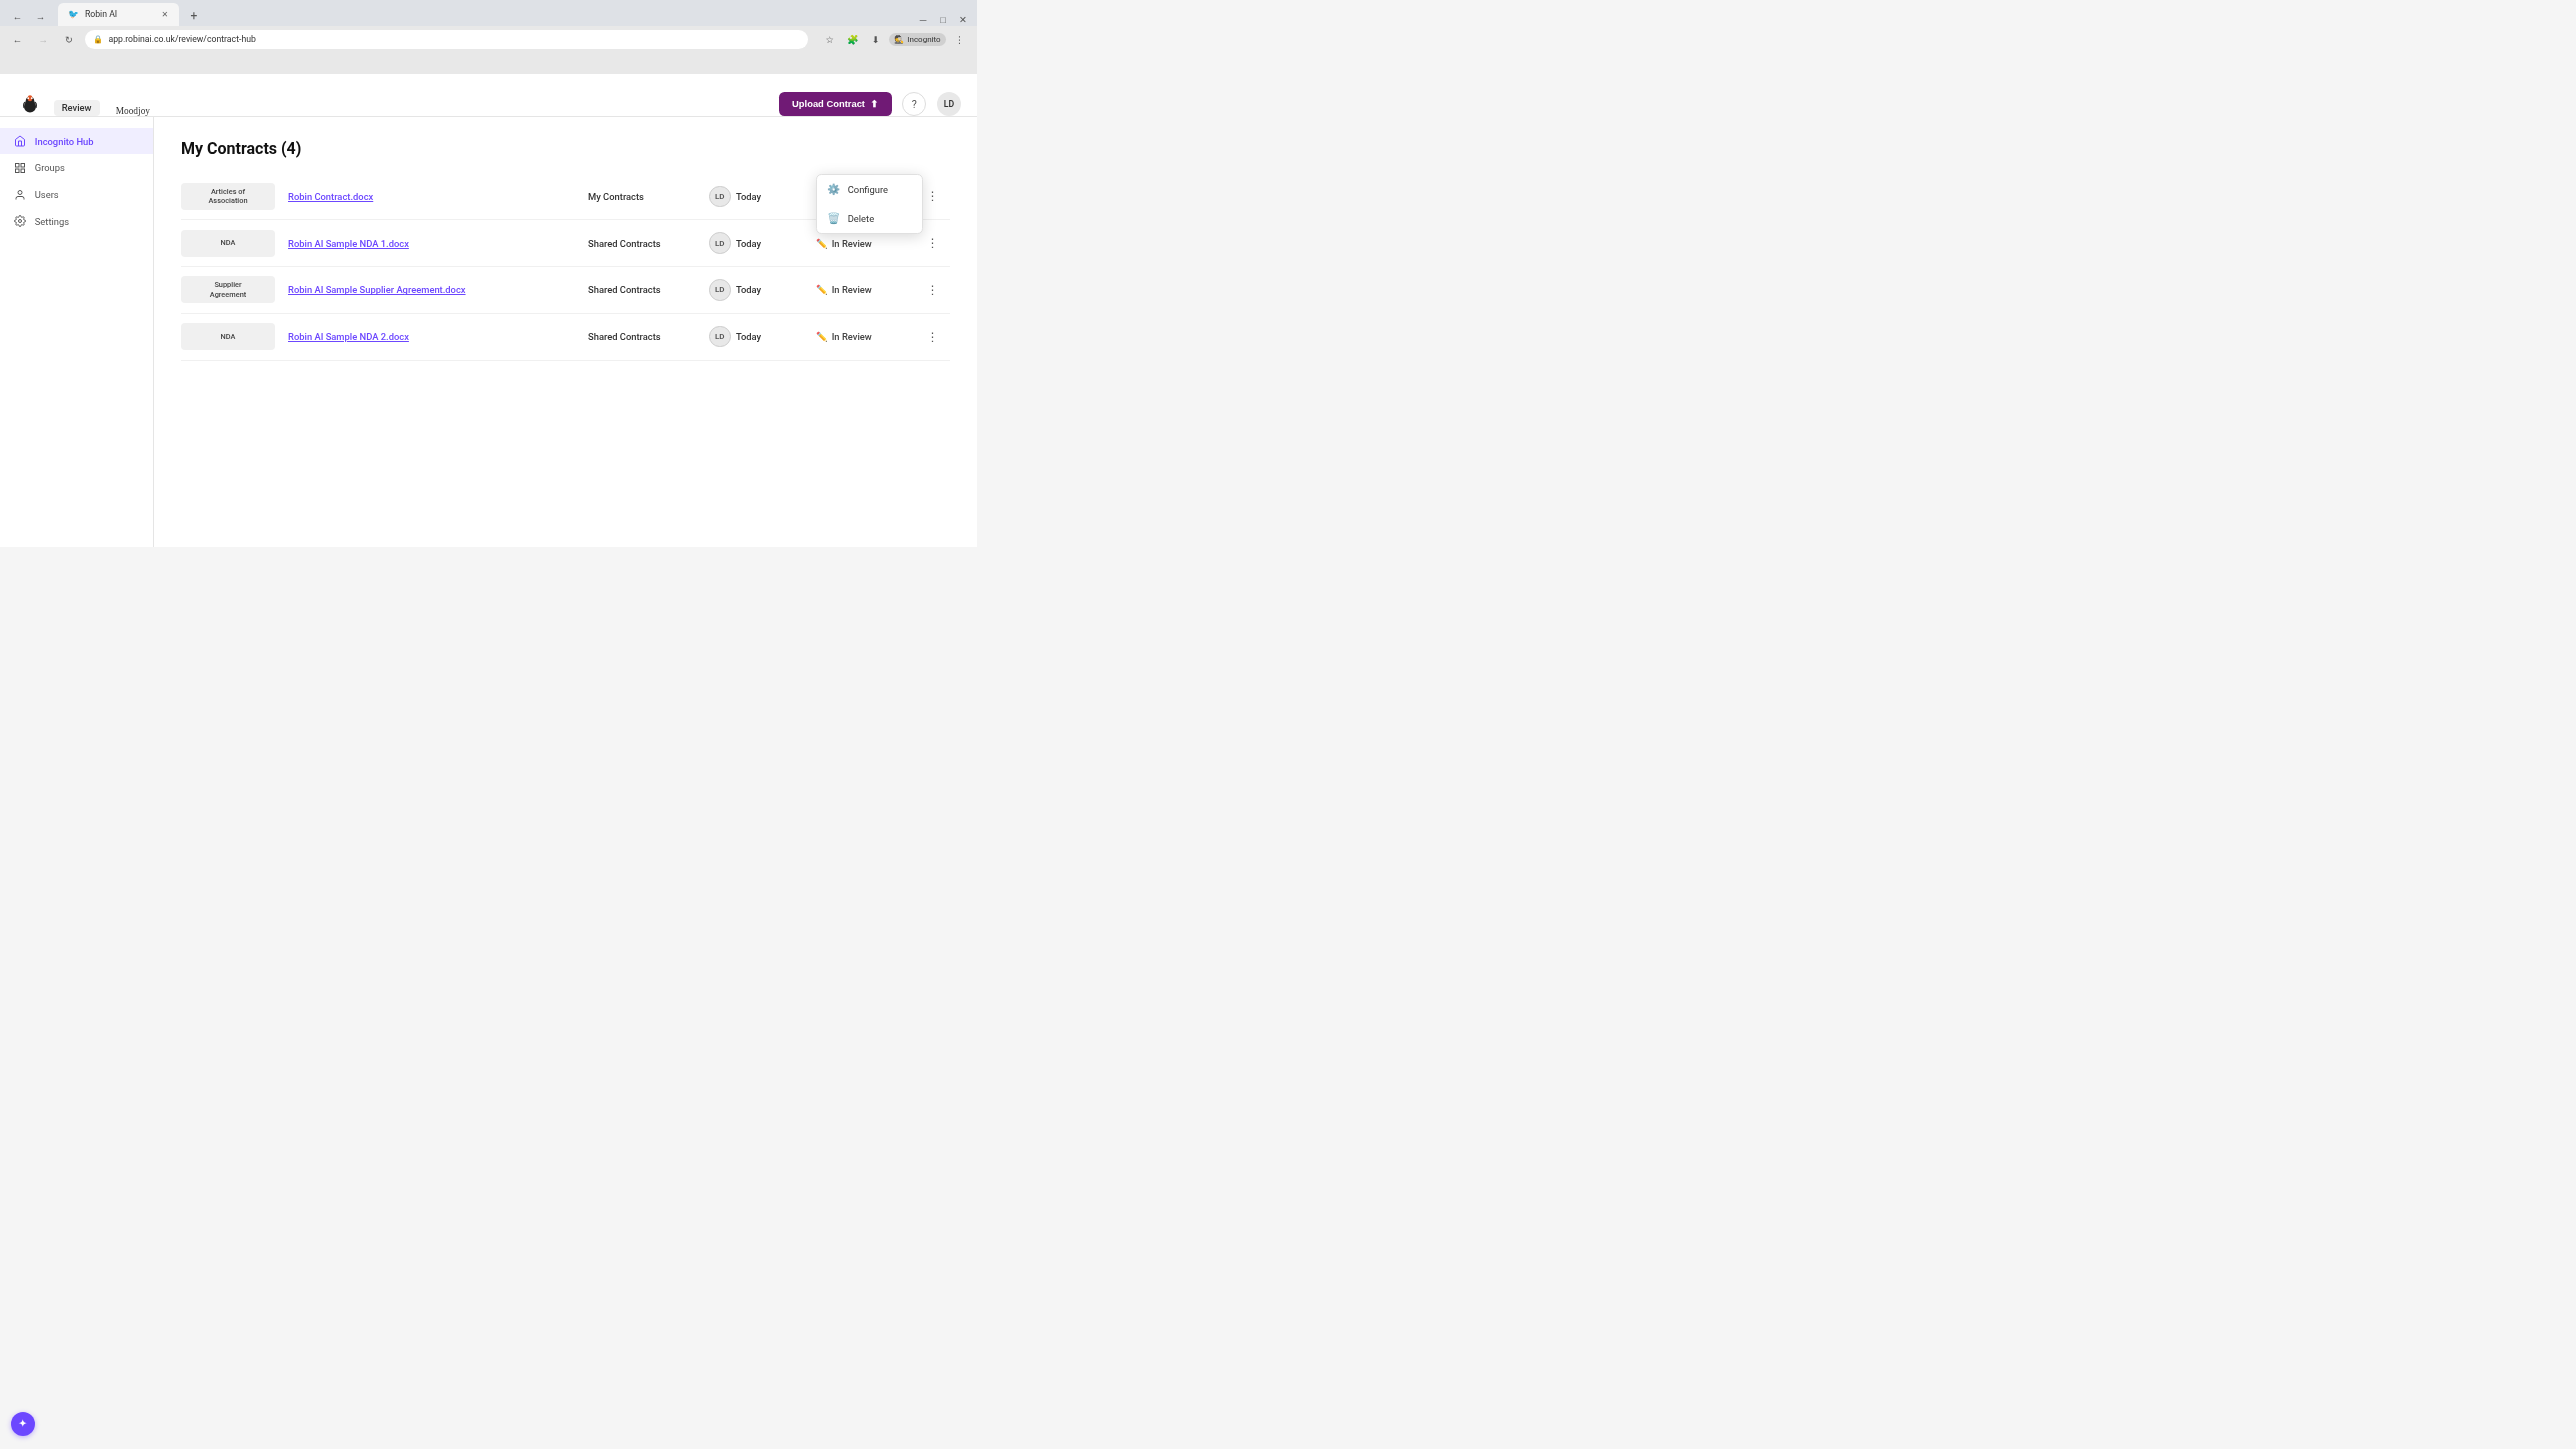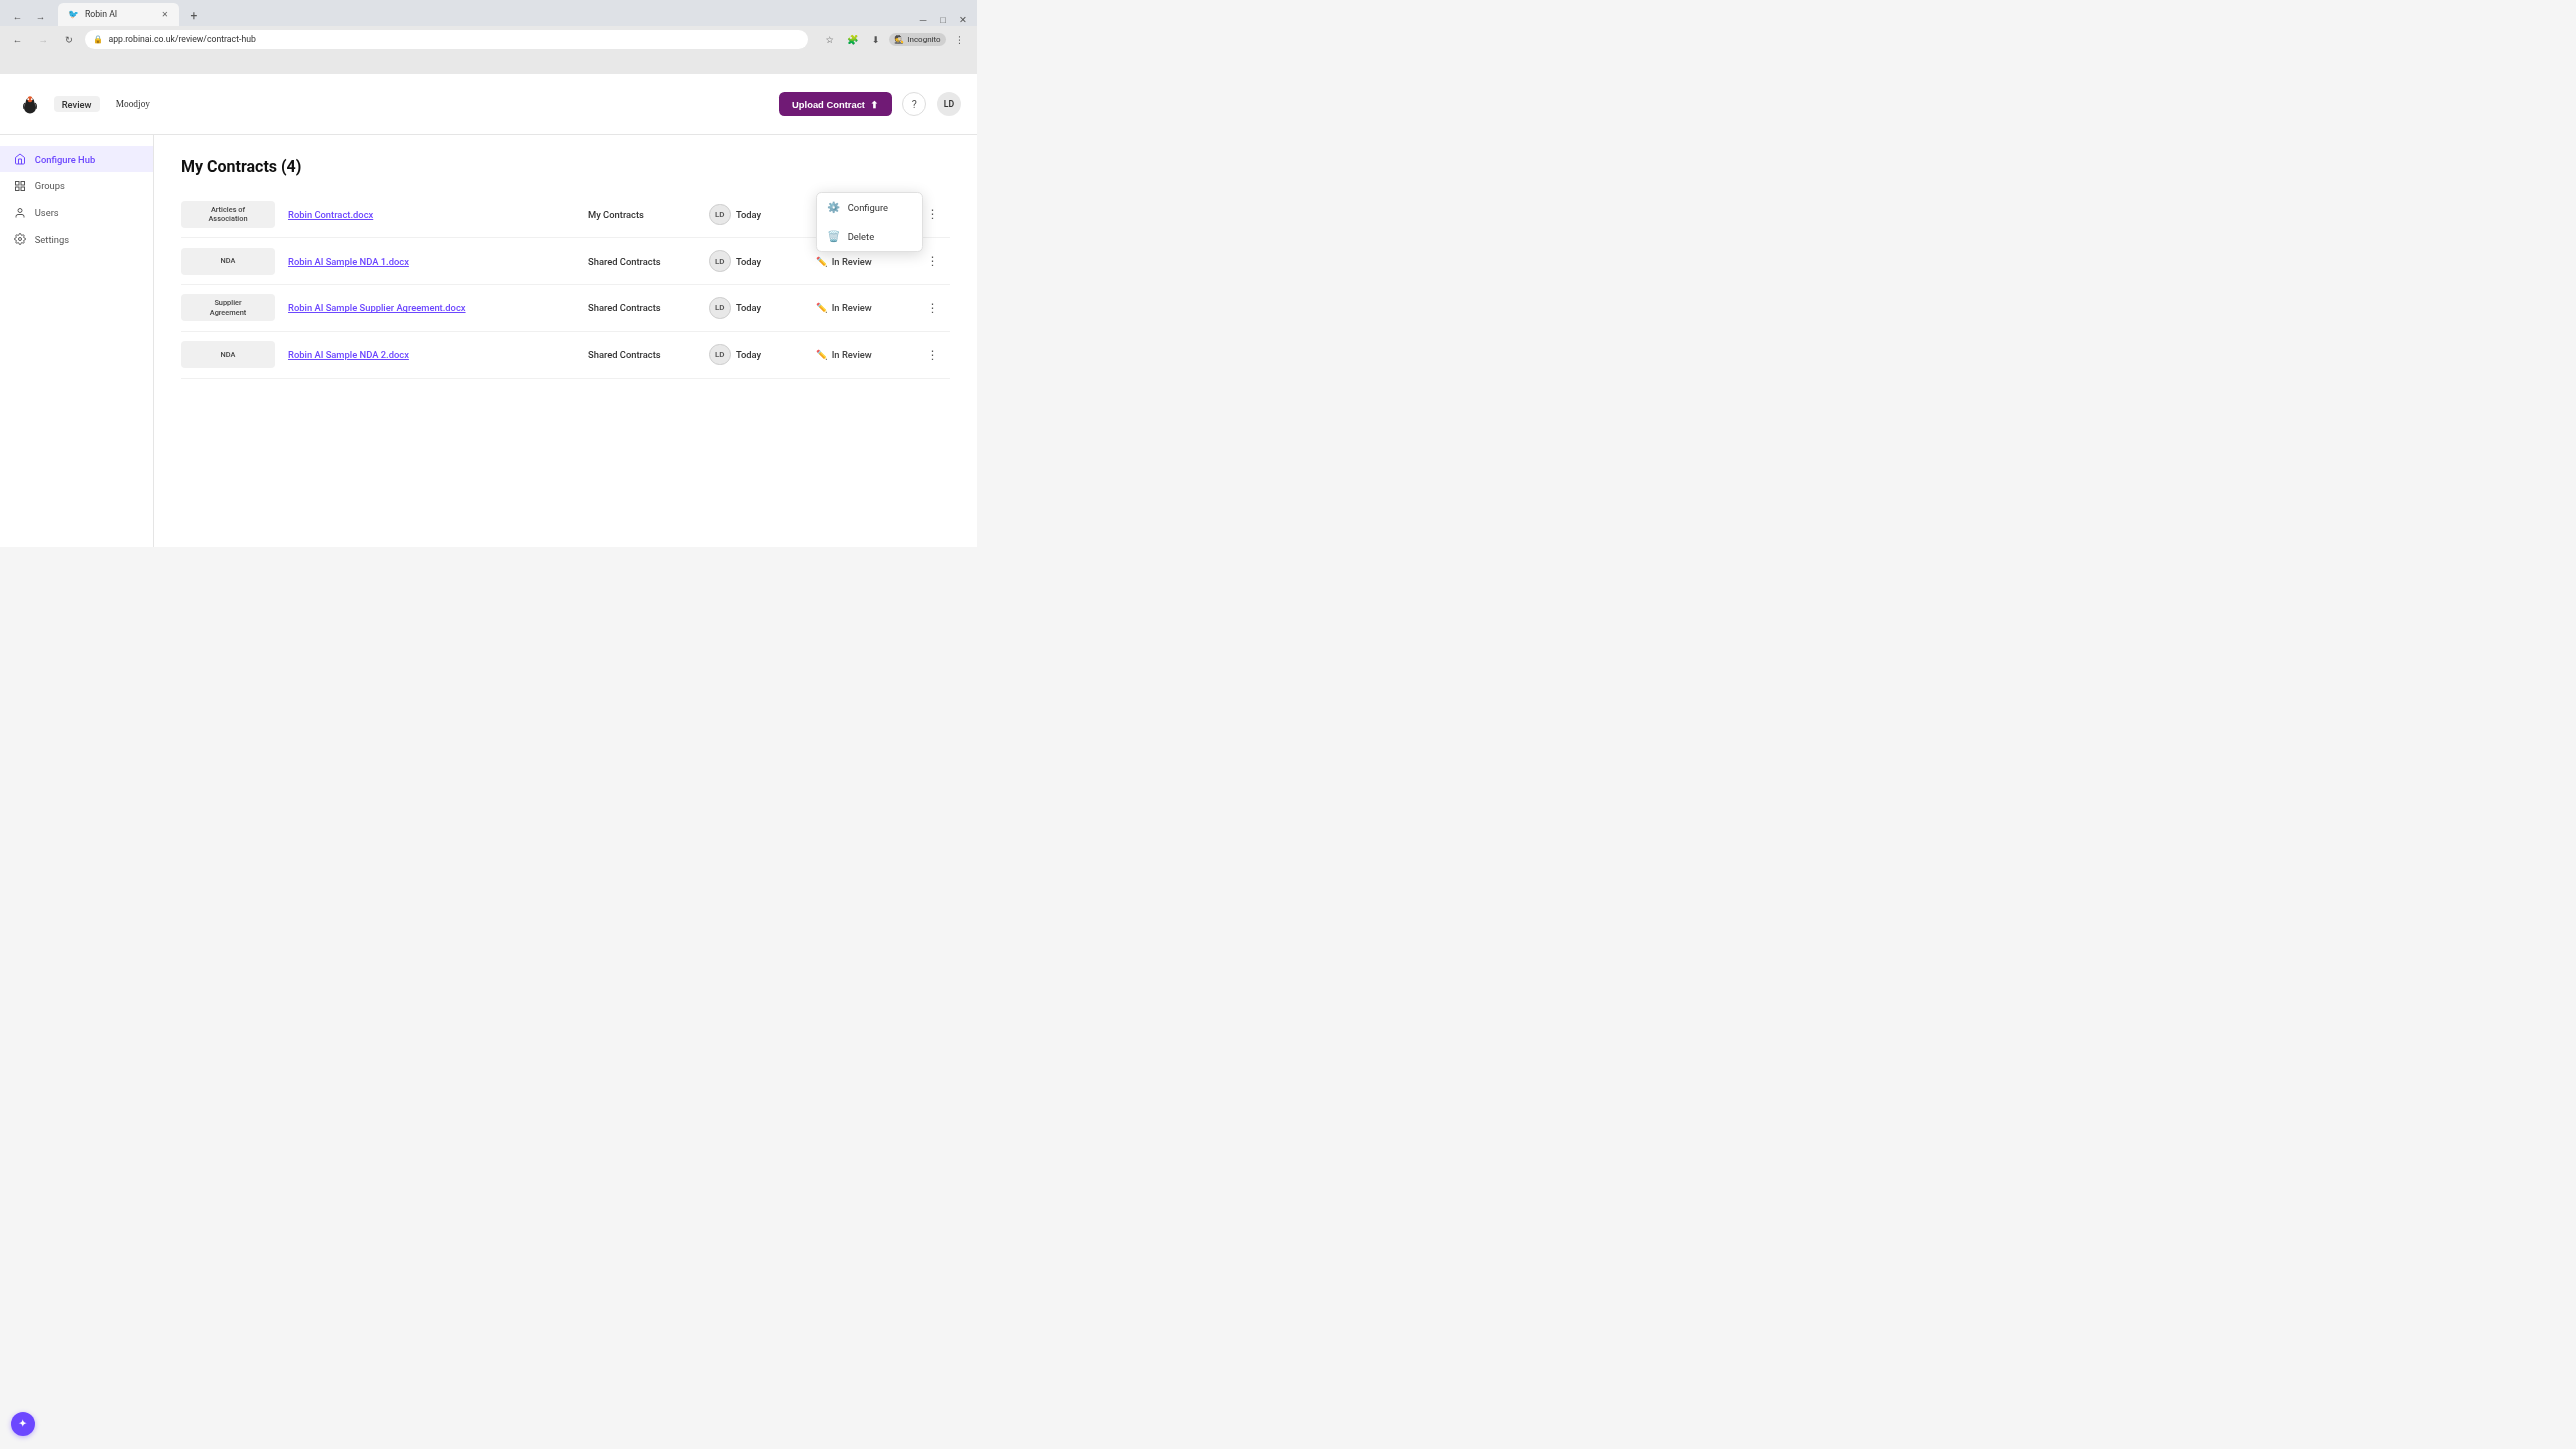--- a/index.html
+++ b/index.html
@@ -81,23 +81,23 @@
     .app-container {
       display: flex;
       flex-direction: column;
       height: calc(100vh - 74px);
       background: white;
     }
 
     
     .top-nav {
       display: flex;
-      align-items: center;
-      padding: 8px 16px;
-      height: 61px;
+      align-items: flex-end;
+      padding: 0 16px;
+      height: 43px;
       border-bottom: 0.7px solid #e5e5e5;
       background: white;
       gap: 10.7px;
     }
     .logo { width: 27px; height: 27px; display: flex; align-items: center; justify-content: center; }
     .logo svg { width: 24px; height: 24px; }
     .review-badge {
       background: #f0f0f0;
       border-radius: 4px;
       padding: 2.7px 8px;
@@ -346,21 +346,21 @@
   <div class="body-layout">
 
     <div class="sidebar">
       <div class="sidebar-item active">
         <div class="sidebar-icon">
           <svg width="12" height="12" viewBox="0 0 24 24" fill="none" stroke="currentColor" stroke-width="2">
               <path d="M3 9l9-7 9 7v11a2 2 0 01-2 2H5a2 2 0 01-2-2z"></path>
               <polyline points="9 22 9 12 15 12 15 22"></polyline>
             </svg>
         </div>
-        <span>Configure Hub</span>
+        <span>Incognito Hub</span>
       </div>
       <div class="sidebar-item">
         <div class="sidebar-icon">
           <svg width="12" height="12" viewBox="0 0 24 24" fill="none" stroke="currentColor" stroke-width="2">
               <rect x="3" y="3" width="7" height="7"></rect>
               <rect x="14" y="3" width="7" height="7"></rect>
               <rect x="3" y="14" width="7" height="7"></rect>
               <rect x="14" y="14" width="7" height="7"></rect>
             </svg>
         </div>

